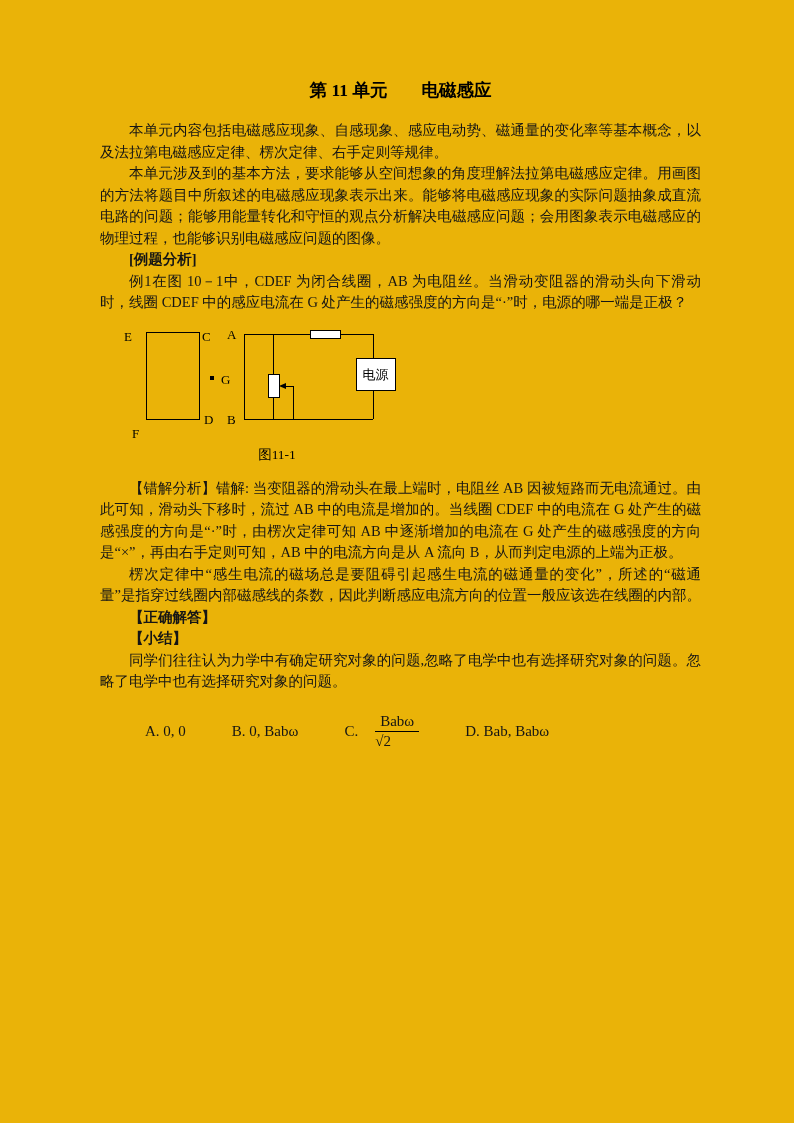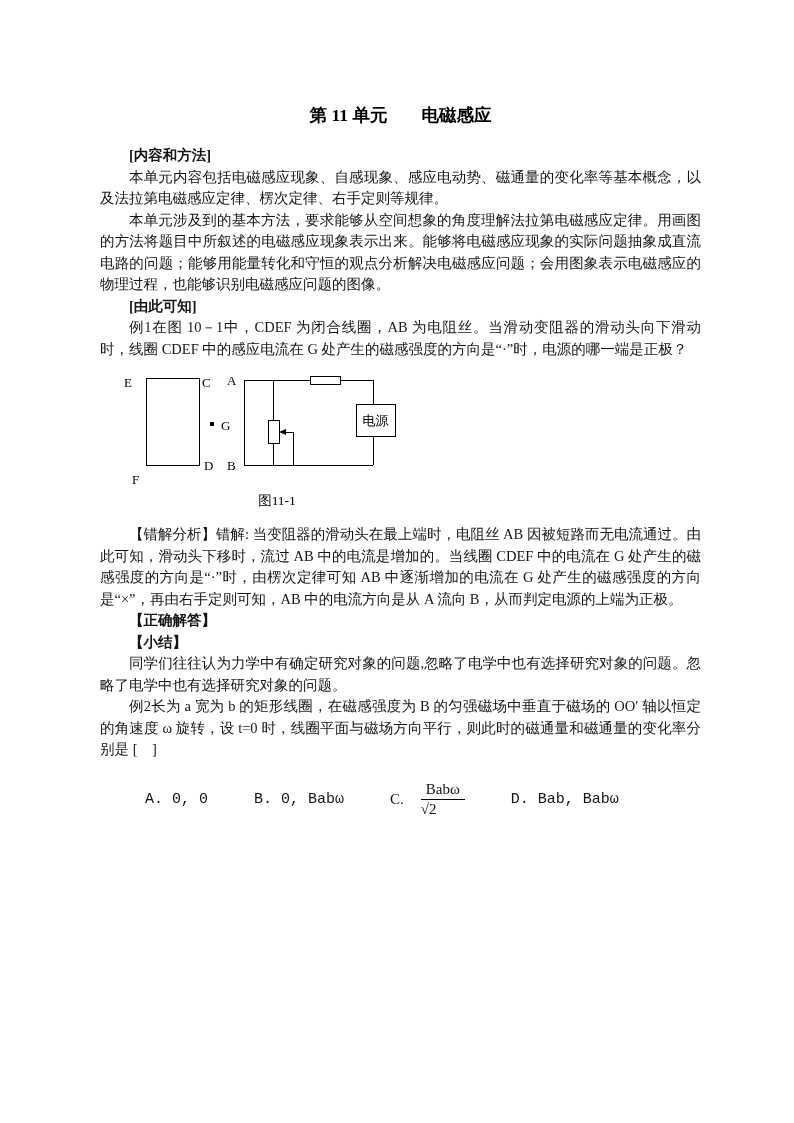--- a/index.html
+++ b/index.html
@@ -1,22 +1,22 @@
 <!DOCTYPE html>
 <html><head>
 <meta charset="utf-8">
 <style>
   html,body{margin:0;padding:0;background:#e8e8e8;}
   .page{
     position:relative;
     width:794px;height:1123px;
     margin:0 auto;
-    background:#ffffff;
+    background:#eab308;
     box-sizing:border-box;
-    padding:103px 93px 0 100px;
+    padding:78px 93px 0 100px;
     color:#151515;
     font-family:"Liberation Serif","DejaVu Serif",serif;
     font-size:14.5px;
     line-height:21.5px;
   }
   .title{
     margin:0 0 17px 0;
     text-align:center;
     font-size:17.5px;
     font-weight:bold;
@@ -31,40 +31,39 @@
   .figure-block svg{display:block;}
   .options{
     display:flex;
     align-items:center;
     column-gap:46px;
     margin-top:20px;
     padding-left:45px;
     font-size:15px;
     text-indent:0;
   }
-  .opt{white-space:nowrap;font-family:Liberation Mono, monospace;}
+  .opt{white-space:nowrap;}
   .opt-c{display:inline-flex;align-items:center;white-space:nowrap;}
   .fraction{display:inline-block;text-align:left;vertical-align:middle;line-height:1.15;margin-left:17px;}
   .fraction .num{display:block;border-bottom:1px solid #000;padding:0 5px 1px 5px;}
   .fraction .den{display:block;padding-top:1px;}
   svg line,svg rect,svg polyline{shape-rendering:crispEdges;}
   svg text{font-family:"Liberation Serif","DejaVu Serif",serif;fill:#000;}
 </style>
 </head>
 <body>
 
 <div class="page">
 
   <h1 class="title"><span>第 11 单元</span><span class="gap"></span><span>电磁感应</span></h1>
 
-  <div class="heading">[内容和方法]</div>
   <p>本单元内容包括电磁感应现象、自感现象、感应电动势、磁通量的变化率等基本概念，以及法拉第电磁感应定律、楞次定律、右手定则等规律。</p>
   <p>本单元涉及到的基本方法，要求能够从空间想象的角度理解法拉第电磁感应定律。用画图的方法将题目中所叙述的电磁感应现象表示出来。能够将电磁感应现象的实际问题抽象成直流电路的问题；能够用能量转化和守恒的观点分析解决电磁感应问题；会用图象表示电磁感应的物理过程，也能够识别电磁感应问题的图像。</p>
 
-  <div class="heading">[由此可知]</div>
+  <div class="heading">[例题分析]</div>
 
   <p><b class="lead">例1</b><span>在图 10－1中，CDEF 为闭合线圈，AB 为电阻丝。当滑动变阻器的滑动头向下滑动时，线圈 CDEF 中的感应电流在 G 处产生的磁感强度的方向是“·”时，电源的哪一端是正极？</span></p>
 
   <div class="figure-block">
     <svg width="601" height="145" viewBox="0 0 601 145">
 
       <rect x="46" y="11" width="53" height="87" fill="none" stroke="#000" stroke-width="1"></rect>
       <text x="24" y="20" font-size="13">E</text>
       <text x="102" y="20" font-size="13">C</text>
       <text x="104" y="103" font-size="13">D</text>
@@ -93,27 +92,27 @@
 
       <line x1="185" y1="65" x2="193" y2="65" stroke="#000" stroke-width="1"></line>
       <polygon points="179,65 186,62 186,68" fill="#000"></polygon>
       <line x1="193" y1="65" x2="193" y2="98" stroke="#000" stroke-width="1"></line>
 
       <text x="177" y="138" font-size="13.5" text-anchor="middle">图11-1</text>
     </svg>
   </div>
 
   <p><b class="lead">【错解分析】</b><span>错解: 当变阻器的滑动头在最上端时，电阻丝 AB 因被短路而无电流通过。由此可知，滑动头下移时，流过 AB 中的电流是增加的。当线圈 CDEF 中的电流在 G 处产生的磁感强度的方向是“·”时，由楞次定律可知 AB 中逐渐增加的电流在 G 处产生的磁感强度的方向是“×”，再由右手定则可知，AB 中的电流方向是从 A 流向 B，从而判定电源的上端为正极。</span></p>
+  <p>楞次定律中“感生电流的磁场总是要阻碍引起感生电流的磁通量的变化”，所述的“磁通量”是指穿过线圈内部磁感线的条数，因此判断感应电流方向的位置一般应该选在线圈的内部。</p>
 
   <div class="heading">【正确解答】</div>
 
   <div class="heading">【小结】</div>
   <p>同学们往往认为力学中有确定研究对象的问题,忽略了电学中也有选择研究对象的问题。忽略了电学中也有选择研究对象的问题。</p>
 
-  <p><b class="lead">例2</b><span>长为 a 宽为 b 的矩形线圈，在磁感强度为 B 的匀强磁场中垂直于磁场的 OO′ 轴以恒定的角速度 ω 旋转，设 t=0 时，线圈平面与磁场方向平行，则此时的磁通量和磁通量的变化率分别是 [　]</span></p>
 
   <div class="options">
     <span class="opt">A. 0, 0</span>
     <span class="opt">B. 0, Babω</span>
     <span class="opt-c">
       <span>C.</span>
       <span class="fraction">
         <span class="num">Babω</span>
         <span class="den">√2</span>
       </span>

